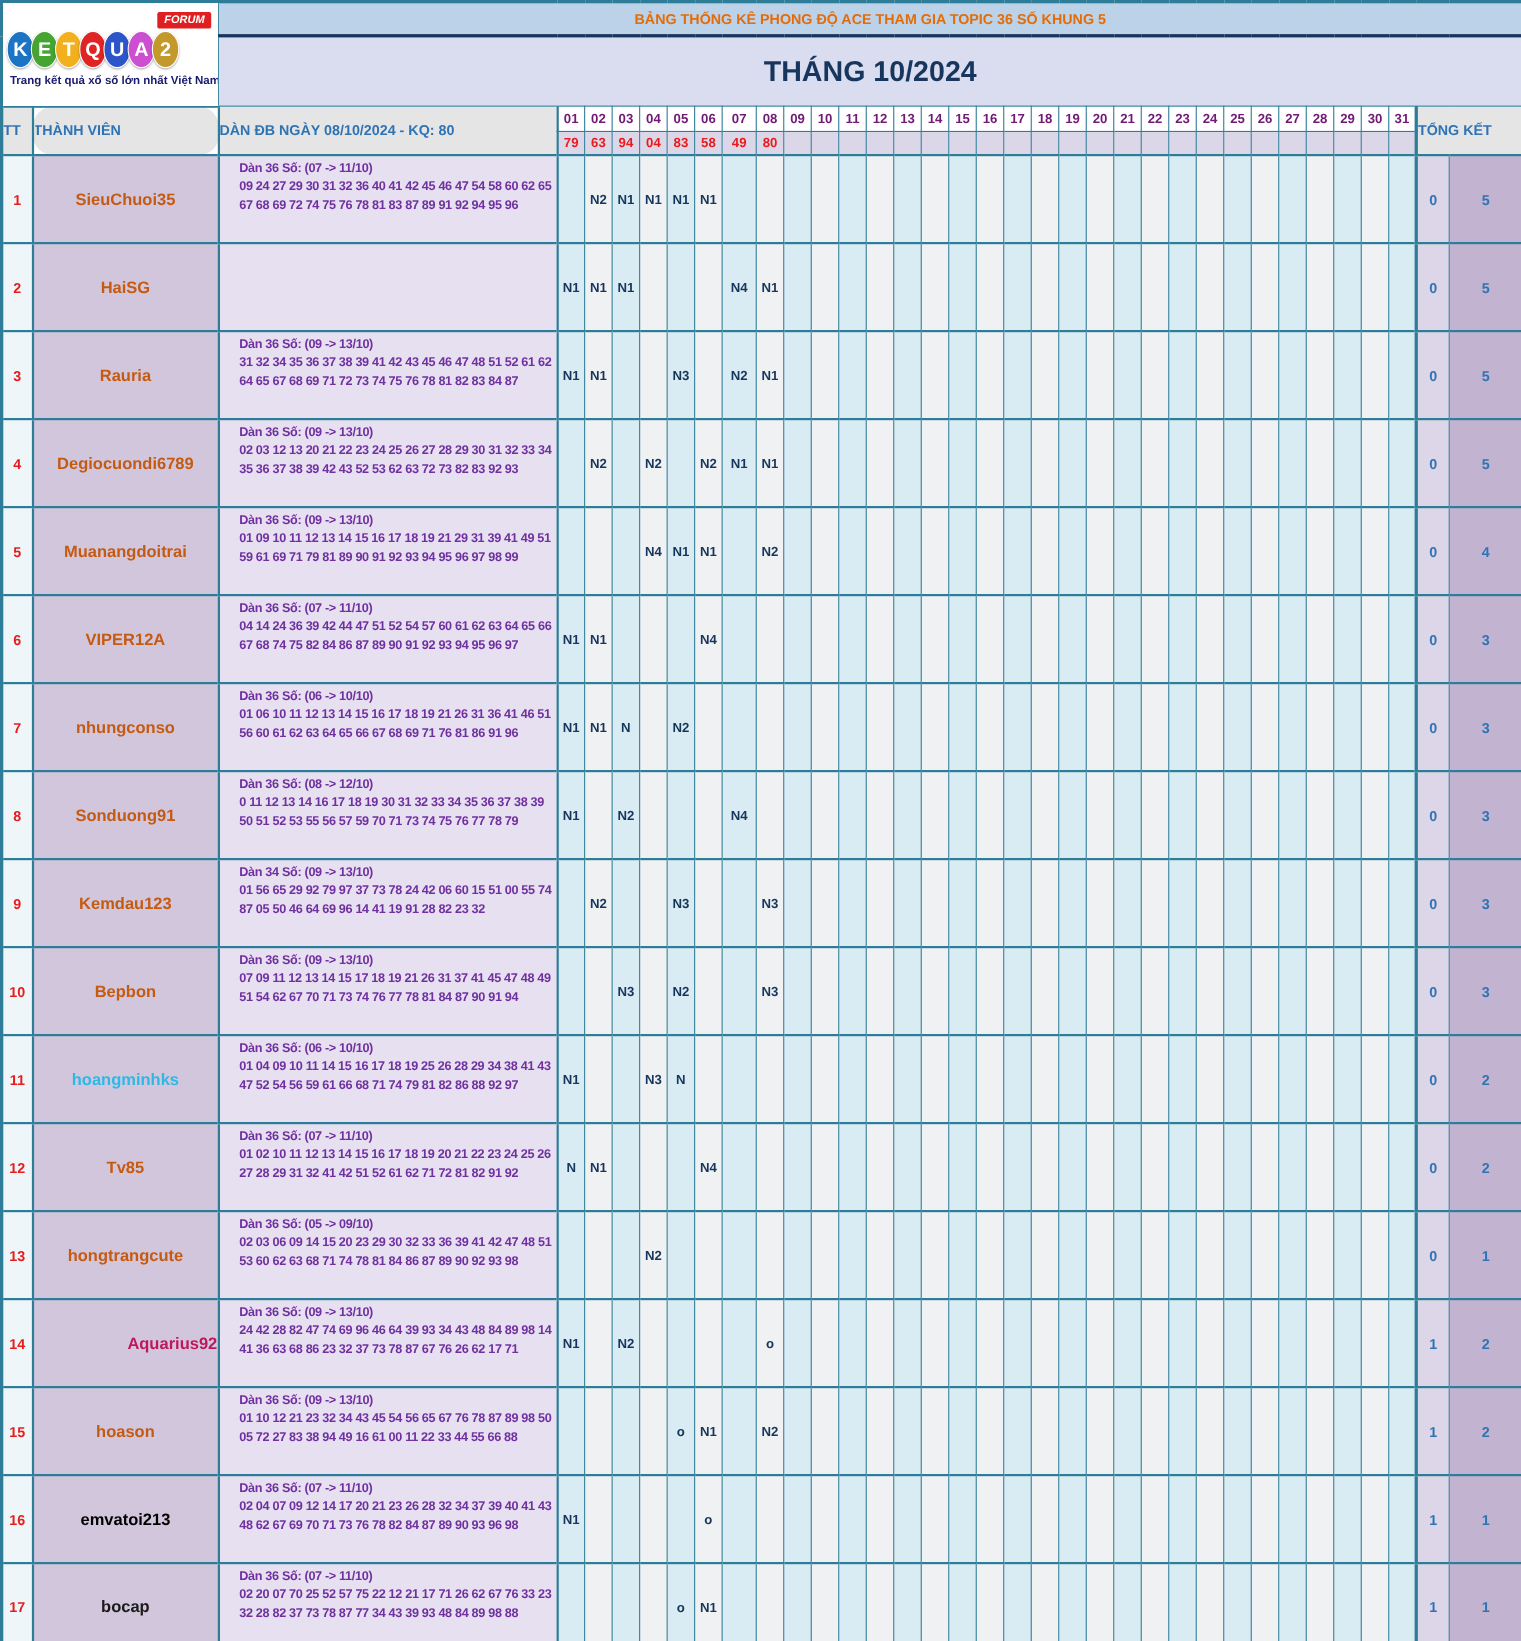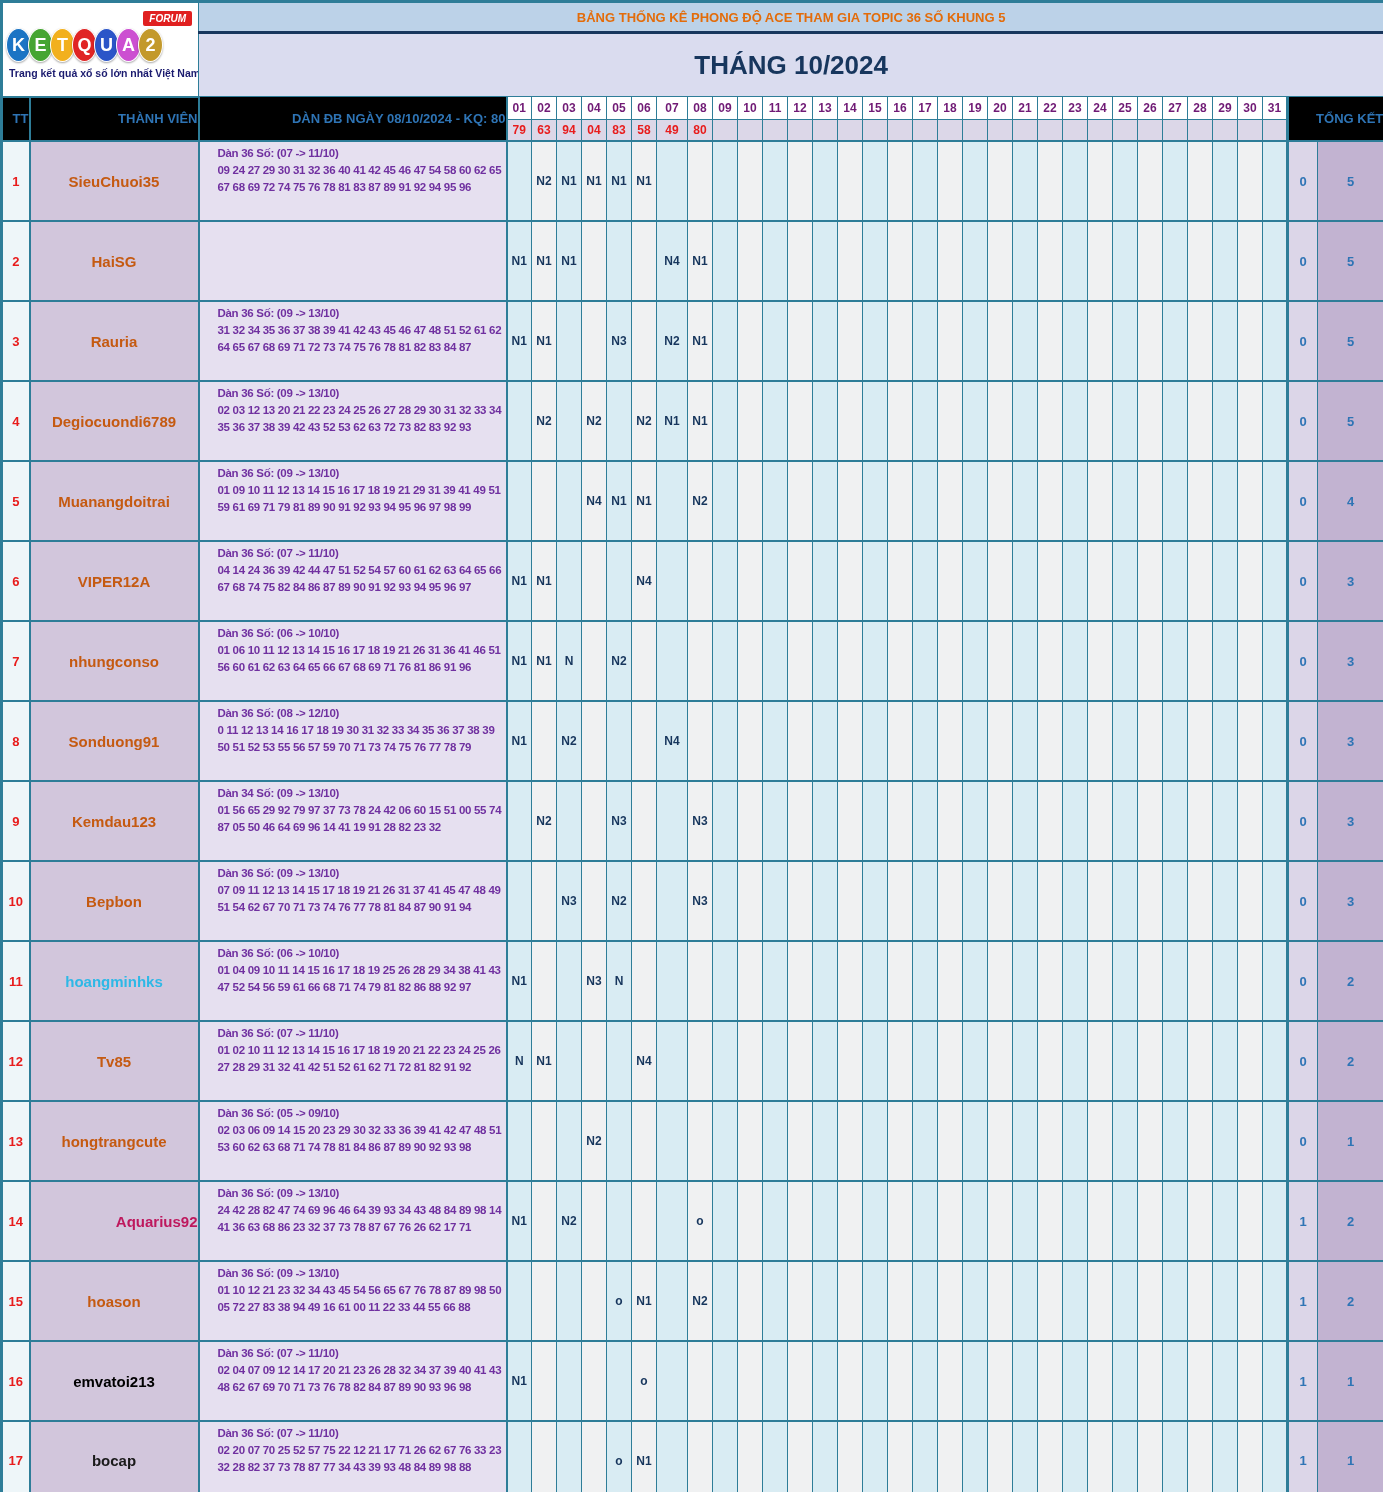--- a/index.html
+++ b/index.html
@@ -3,21 +3,21 @@
 <meta charset="utf-8">
 <style>
   html,body{margin:0;padding:0;background:#ffffff;font-family:"Liberation Sans",sans-serif;}
   table{border-collapse:collapse;table-layout:fixed;width:1383px;border:3px solid #2e7d98;}
   td{border:1px solid #2e7d98;padding:0;overflow:hidden;vertical-align:middle;}
   
   .logo-cell{background:#ffffff;border-bottom:2px solid #2e7d98;position:relative;}
   .banner-cell{background:#bcd2e8;border-bottom:3px solid #17365d;text-align:center;
                color:#e36c0a;font-weight:bold;font-size:13px;height:28px;}
   .title-cell{background:#dadcef;text-align:center;color:#17365d;font-weight:bold;font-size:26px;height:62px;}
-  .peach{background:#000000;color:#2e74b5;font-weight:bold;font-size:13px;text-align:right;}
+  .peach{background:#e5e5e5;color:#2e74b5;font-weight:bold;font-size:13px;text-align:left;}
   .day-h{background:#ffffff;color:#701a75;font-weight:bold;font-size:12px;text-align:center;height:22px;}
   .res-cell{background:#dcd7e8;color:#e81c1c;font-weight:bold;font-size:12px;text-align:center;height:20px;}
   
   tbody td{border-top:2px solid #2e7d98;}
   tbody tr{height:80px;}
   .tt-cell{background:#eef6f9;color:#e81c1c;font-weight:bold;font-size:13px;text-align:center;}
   .member-cell{background:#d2c6dc;color:#c55a11;font-weight:bold;font-size:15px;text-align:center;
                border-left:2px solid #2e7d98;border-right:2px solid #2e7d98;}
   .dan-cell{background:#e6e0f0;color:#7030a0;font-weight:bold;font-size:11.5px;line-height:17px;
             letter-spacing:-0.3px;vertical-align:top;padding:3px 4px 0 18px;border-right:2px solid #2e7d98;}
@@ -98,21 +98,21 @@
           <div class="tagline">Trang kết quả xổ số lớn nhất Việt Nam</div>
         </div>
       </td>
       <td class="banner-cell" colspan="34">BẢNG THỐNG KÊ PHONG ĐỘ ACE THAM GIA TOPIC 36 SỐ KHUNG 5</td>
     </tr>
     <tr>
       <td class="title-cell" colspan="34">THÁNG 10/2024</td>
     </tr>
     <tr>
       <td class="peach" rowspan="2">TT</td>
-      <td class="peach" rowspan="2" style="border-left:2px solid #2e7d98;border-right:2px solid #2e7d98;">THÀNH VIÊN</td>
+      <td class="peach" rowspan="2" style="border-left:2px solid #2e7d98;border-right:2px solid #2e7d98;border-radius:18px;">THÀNH VIÊN</td>
       <td class="peach" rowspan="2" style="border-right:2px solid #2e7d98;">DÀN ĐB NGÀY 08/10/2024 - KQ: 80</td>
 
       <td class="day-h">01</td>
         <td class="day-h">02</td>
         <td class="day-h">03</td>
         <td class="day-h">04</td>
         <td class="day-h">05</td>
         <td class="day-h">06</td>
         <td class="day-h">07</td>
         <td class="day-h">08</td>

